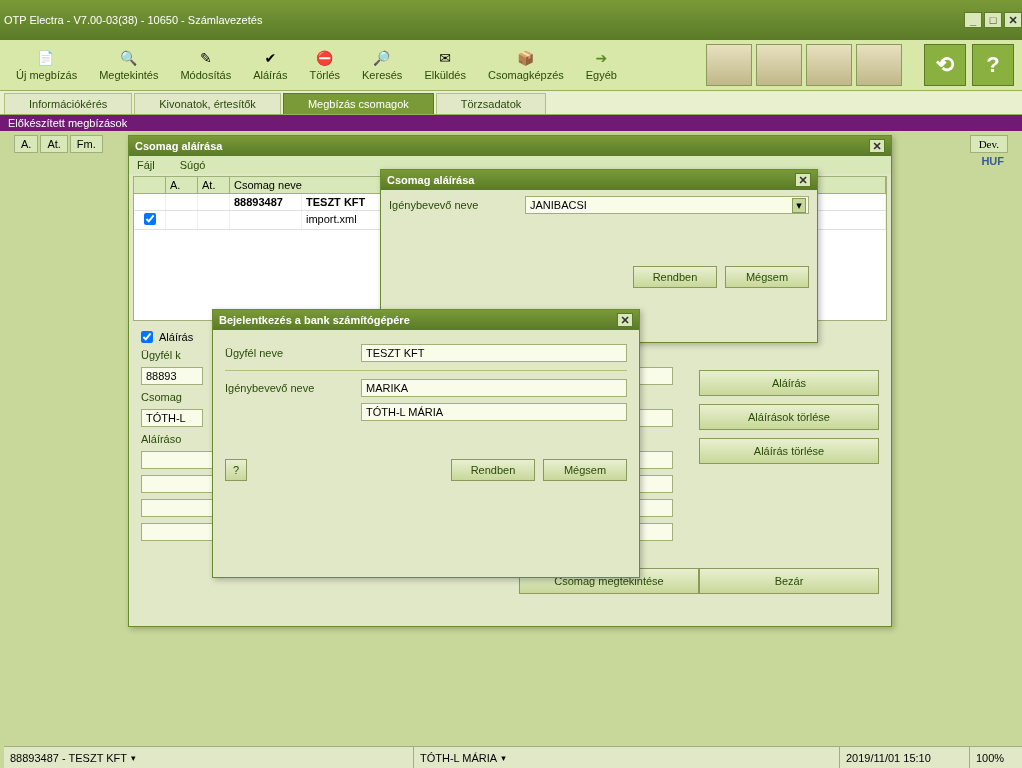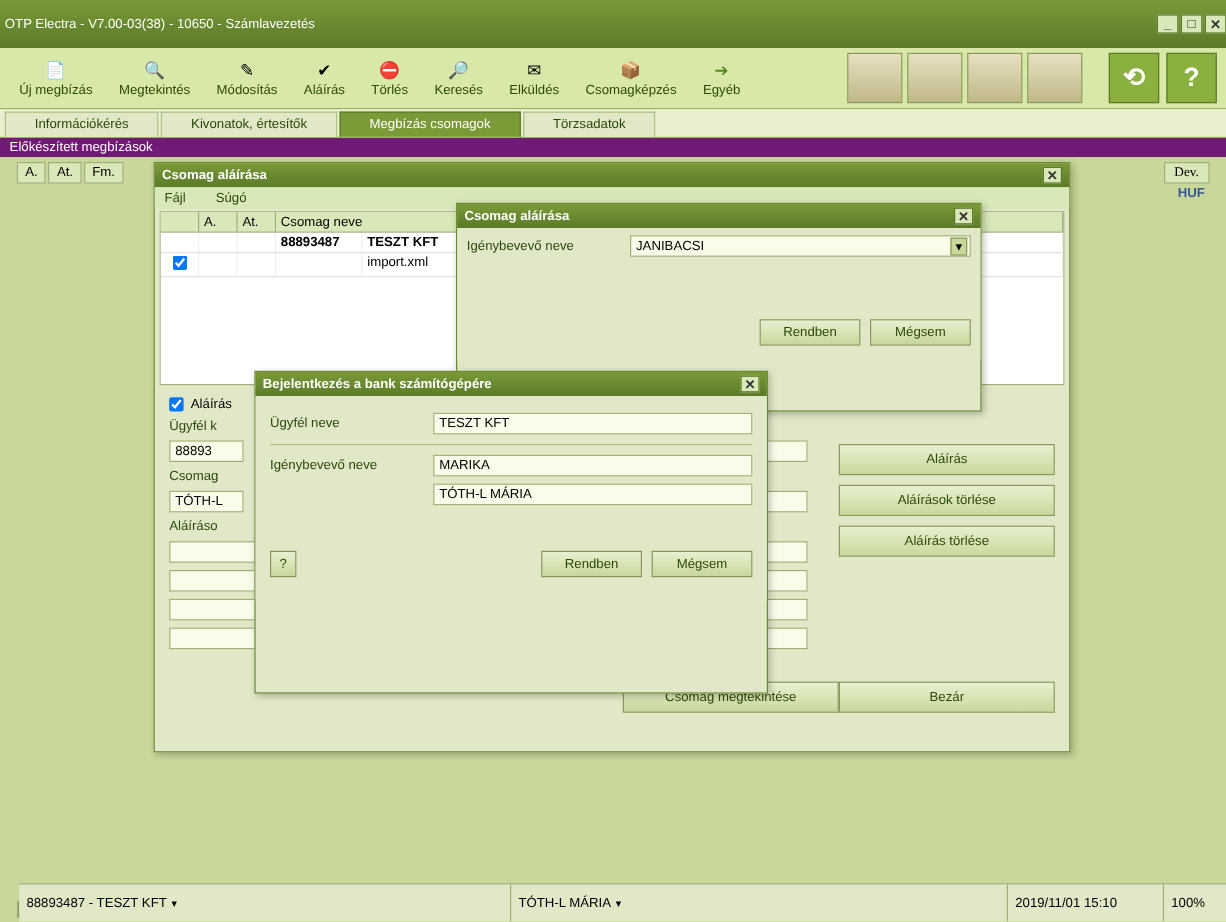--- a/index.html
+++ b/index.html
@@ -59,21 +59,21 @@
 
 .btn { background: linear-gradient(#e8f0d0, #c8d89a); border: 1px solid #8a9a5a; padding: 4px 12px; cursor: pointer; color: #2a4a08; font-size: 11px; text-align: center; }
 .btn.wide { width: 180px; padding: 6px 0; }
 
 .side-btns { position: absolute; right: 12px; top: 234px; display: flex; flex-direction: column; gap: 8px; }
 .side-btns2 { position: absolute; right: 12px; top: 432px; display: flex; flex-direction: row; gap: 0; }
 
 .dlg-csomag { left: 380px; top: 38px; width: 438px; height: 174px; }
 .dlg-login { left: 212px; top: 178px; width: 428px; height: 269px; }
 
-.statusbar { position: absolute; bottom: 0; left: 16px; right: 0; height: 32px; background: #e0e8c8; border-top: 1px solid #a0b078; display: flex; }
+.statusbar { position: absolute; bottom: 0; left: 4px; right: 0; height: 22px; background: #e0e8c8; border-top: 1px solid #a0b078; display: flex; }
 .statusbar .sp { border-right: 1px solid #a0b078; padding: 2px 6px; font-size: 11px; display: flex; align-items: center; }
 .statusbar .sp.dd::after { content: "▾"; margin-left: 4px; font-size: 9px; }
 
 input[type=checkbox]{ width:12px; height:12px; }
 .grid-body{ height:126px; overflow:hidden;}
 </style>
 </head>
 <body>
 
 <div class="titlebar">

